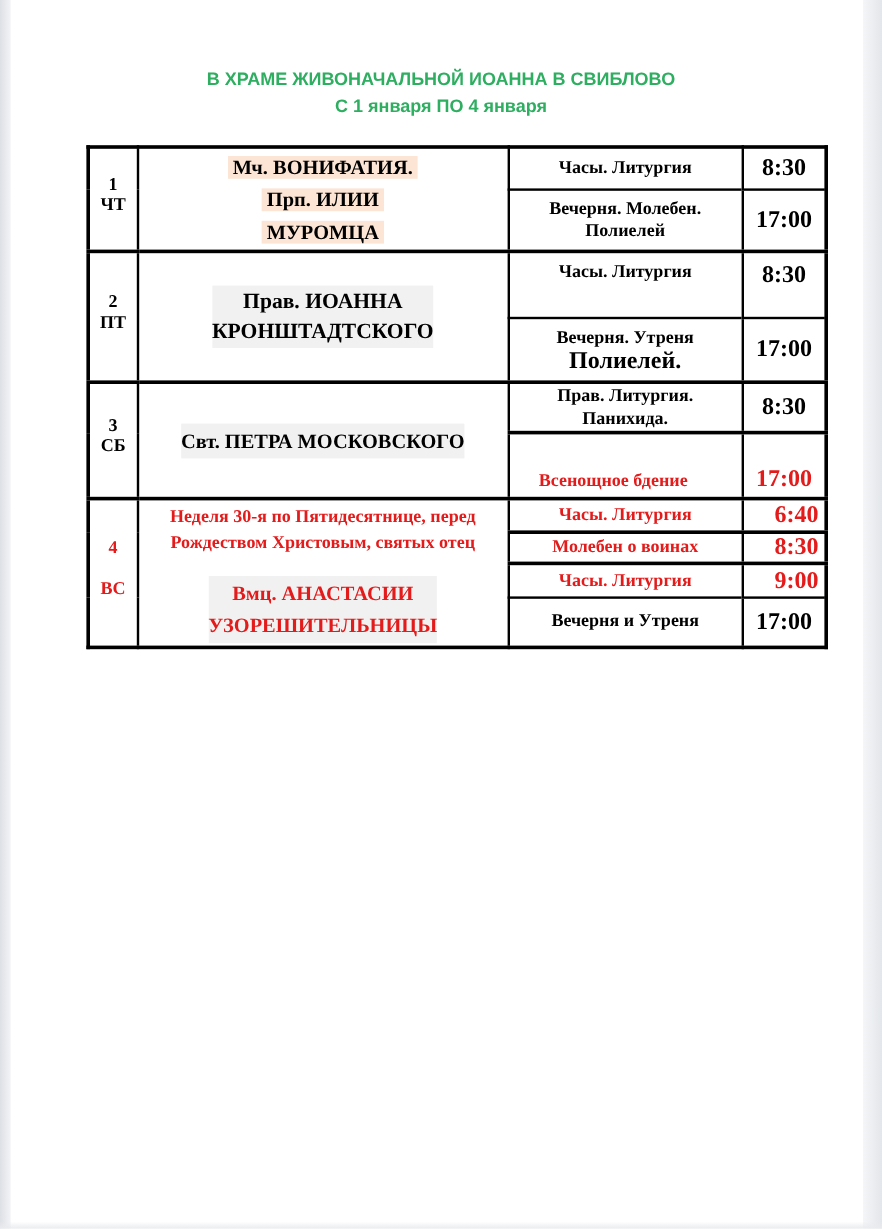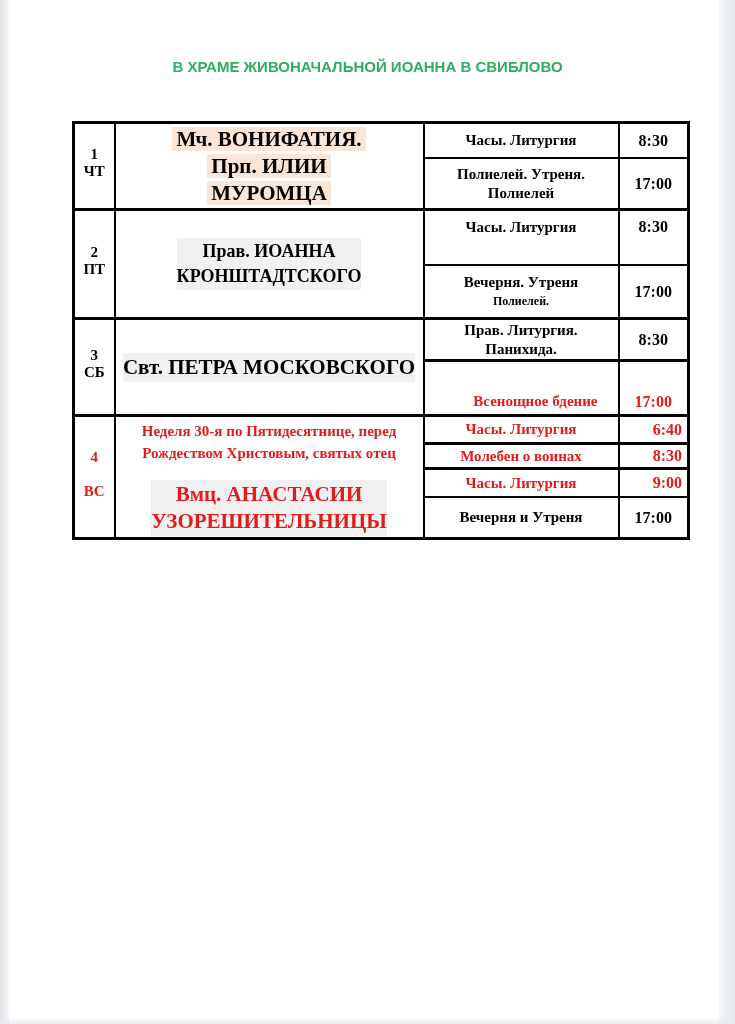--- a/index.html
+++ b/index.html
@@ -64,48 +64,49 @@
     box-sizing: border-box; padding: 10px 0 16px 0;
     font-size: 15px;
   }
   .day-inner.top-pack { justify-content: flex-start; gap: 17px; }
   .red { color: #e31b1b; }
 
   
   .feast-cell { text-align: center; }
   .hl-peach { background: #fce5d5; padding: 0 4px; }
   .hl-gray  { background: #f1f1f1; padding: 1px 0; display: inline-block; }
-  .feast-lg { font-size: 21px; line-height: 27px; }
+  .feast-lg { font-size: 17px; line-height: 27px; }
   .feast-xl { font-size: 18px; line-height: 25px; }
   .note {
     font-size: 15px; line-height: 22px; text-align: center;
     padding: 3px 4px 0 4px;
   }
   .feast-stack { display: flex; flex-direction: column; justify-content: flex-start; height: 100%; box-sizing: border-box; }
   .feast-stack .gap { height: 16px; }
 
   
   .serv { text-align: center; font-size: 15px; line-height: 19px; }
-  .serv .l2-big { font-size: 12px; }
-  .time { text-align: center; font-size: 16px; }
+  .serv .l2-big { font-size: 20px; }
+  .time { text-align: center; font-size: 20px; }
   td.align-bottom { vertical-align: bottom; }
-  .serv.right { text-align: right; padding-right: 20px; padding-bottom: 3px; }
+  .serv.right { padding-right: 20px; padding-bottom: 3px; }
   .time.right { text-align: right; padding-right: 5px; }
   td .pb { padding-bottom: 3px; }
 </style>
 </head>
 <body>
 
 <div class="screen">
   <div class="edge-left"></div>
   <div class="edge-right"></div>
   <div class="edge-bottom"></div>
 
   <div class="header">
     <div class="title">В ХРАМЕ ЖИВОНАЧАЛЬНОЙ ИОАННА В СВИБЛОВО</div>
+    <div class="subtitle">С 1 января ПО 4 января</div>
   </div>
 
   <table class="schedule">
     <colgroup>
       <col class="c-day">
         <col class="c-feast">
         <col class="c-serv">
         <col class="c-time">
     </colgroup>
 
@@ -124,21 +125,21 @@
           <div><span class="hl-peach">МУРОМЦА</span></div>
         </div>
       </td>
       <td class="serv bb-thin" style="height:33px">
         <div>Часы. Литургия</div>
       </td>
       <td class="time bb-thin">8:30</td>
     </tr>
     <tr>
       <td class="serv bb-thick" style="height:49px">
-        <div>Полиелей. Утреня.</div>
+        <div>Вечерня. Молебен.</div>
         <div>Полиелей</div>
       </td>
       <td class="time bb-thick">17:00</td>
     </tr>
 
     <tr>
       <td rowspan="2" class="bb-thick">
         <div class="day-inner">
           <span>2</span>
           <span>ПТ</span>

